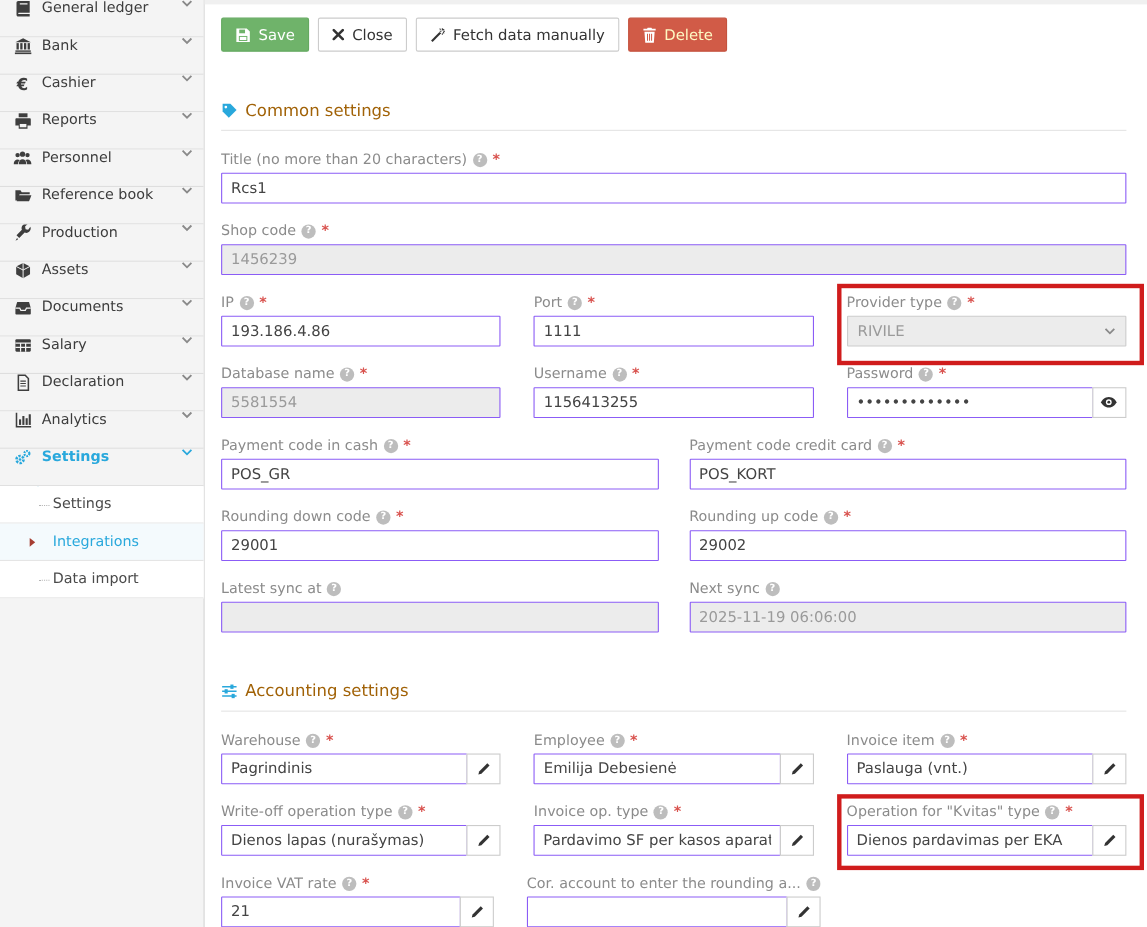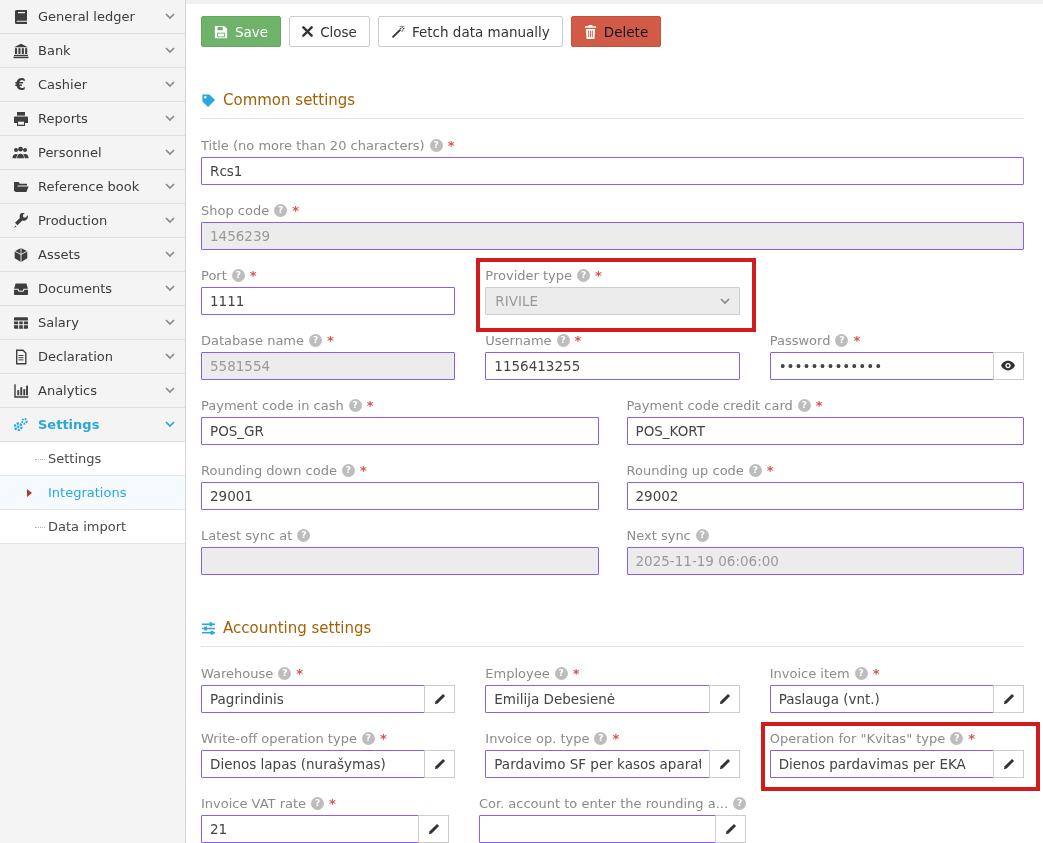--- a/index.html
+++ b/index.html
@@ -7,21 +7,21 @@
   body {
     width:1043px; height:843px; overflow:hidden;
     font-family:"DejaVu Sans","Liberation Sans",sans-serif;
     background:#fff; color:#444;
   }
   .app { display:flex; width:1043px; height:843px; }
 
   
   .sidebar { width:186px; min-width:186px; background:#f4f4f4; border-right:1px solid #d6d6d6; }
   .side-item {
-    height:34px; display:flex; align-items:center; padding:0 10px 0 11px;
+    height:34px; display:flex; padding:0 10px 0 11px;
     border-bottom:1px solid #dedede; cursor:pointer; background:#f4f4f4;
   }
   .sicon { width:19px; display:flex; justify-content:center; margin-right:8px; color:#3e3e3e; }
   .slabel { flex:1; font-size:13px; color:#3c3c3c; white-space:nowrap; }
   .chev { color:#8a8a8a; display:flex; }
   .side-item.active .slabel { color:#29a8dc; font-weight:bold; }
   .side-item.active .chev { color:#29a8dc; }
 
   .side-sub { position:relative; background:#fff; }
   .side-sub::before {
@@ -45,21 +45,21 @@
   .topstrip { height:4px; background:#f0f0f0; }
   .content { padding:0 19px 0 15px; }
 
   .toolbar { margin-top:12px; display:flex; gap:8px; }
   .btn {
     height:31px; display:inline-flex; align-items:center; gap:7px; padding:0 12px;
     font-size:13.5px; font-family:inherit; background:#fff; border:1px solid #ccc;
     color:#333; border-radius:2px; cursor:pointer;text-align:right;
   }
   .btn.green { background:#6fb36a; border-color:#65a961; color:#fff; }
-  .btn.red { background:#d15b47; border-color:#c4523e; color:#0f172a; }
+  .btn.red { background:#d15b47; border-color:#c4523e; color:#fef9c3; }
   .bicon { display:flex; }
 
   .section-h { margin-top:44px; display:flex; align-items:center; gap:7px; color:#a16207; font-size:15px; }
   .divider { border:none; border-top:1px solid #e4e4e4; margin:9px 0 0 0; }
 
   .row { margin-top:17px; }
   .row.first { margin-top:18px; }
   .grid3 { display:grid; grid-template-columns:1fr 1fr 1fr; column-gap:30px; }
   .grid2 { display:grid; grid-template-columns:1fr 1fr; column-gap:28px; }
 
@@ -396,20 +396,28 @@
               <span class="help"></span>
               <span class="req"></span>
             </div>
           <input class="f-input" disabled="" value="1456239" style="">
         </div>
       </div>
 
       <div class="row grid3">
         <div class="field">
           <div class="f-label">
+              <span>IP</span>
+              <span class="help"></span>
+              <span class="req"></span>
+            </div>
+          <input class="f-input" value="193.186.4.86" style="">
+        </div>
+        <div class="field">
+          <div class="f-label">
               <span>Port</span>
               <span class="help"></span>
               <span class="req"></span>
             </div>
           <input class="f-input" value="1111" style="">
         </div>
         <div class="field">
           <div class="f-label">
               <span>Provider type</span>
               <span class="help"></span>

